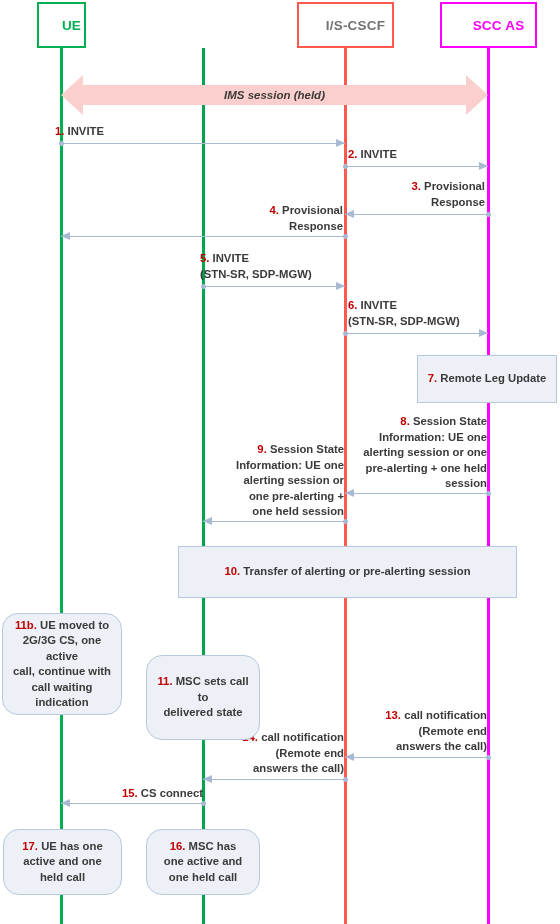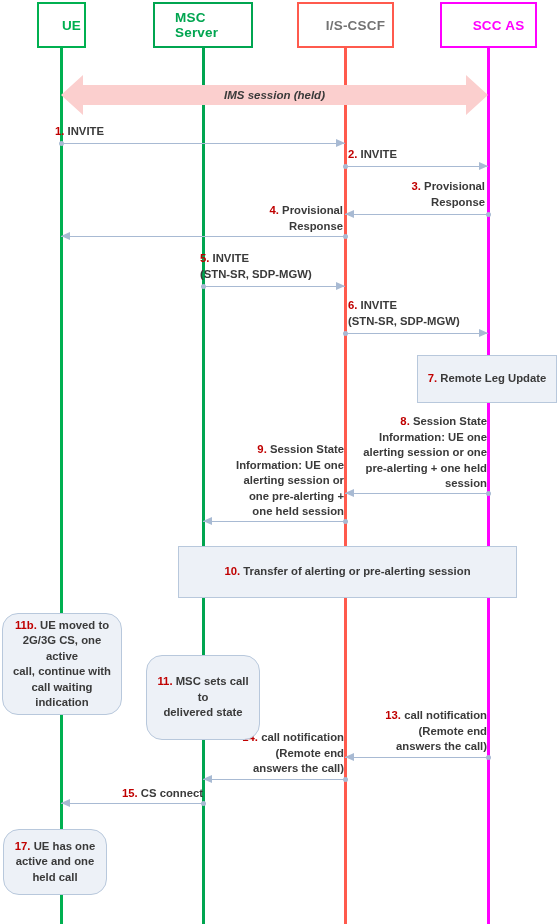--- a/index.html
+++ b/index.html
@@ -79,23 +79,20 @@
     <div class="lifeline" style="left: 487px; top: 48px; height: 876px; background: rgb(255, 0, 255);"></div>
     <div class="ims-band" style="left: 61px; top: 75px; width: 427px; height: 40px; font-style: italic;">
       <svg width="427" height="40" viewBox="0 0 427 40" style="display: block;">
         <path d="M 0 20 L 22 0 L 22 10 L 405 10 L 405 0 L 427 20 L 405 40 L 405 30 L 22 30 L 22 40 Z" fill="#FBCFCE"></path>
       </svg>
       <div class="ims-label">IMS session (held)</div>
     </div>
     <div class="actor-box" style="left: 37px; top: 2px; width: 49px; height: 46px; border-color: rgb(0, 176, 80); color: rgb(0, 176, 80);">
       <span>UE</span>
     </div>
-    <div class="actor-box" style="left: 153px; top: 2px; width: 100px; height: 46px; border-color: rgb(0, 165, 80); color: rgb(0, 165, 80);">
-      <span>MSC Server</span>
-    </div>
     <div class="actor-box" style="left: 297px; top: 2px; width: 97px; height: 46px; border-color: rgb(255, 90, 77); color: #737373;">
       <span>I/S-CSCF</span>
     </div>
     <div class="actor-box" style="left: 440px; top: 2px; width: 97px; height: 46px; border-color: rgb(255, 0, 255); color: rgb(255, 0, 255);">
       <span>SCC AS</span>
     </div>
     <div class="msg" style="left: 61px; top: 143px; width: 284px;"></div>
     <div class="msg-dot" style="left: 58.5px; top: 141px;"></div>
     <div class="msg-head right" style="top: 139px; left: 336px;"></div>
     <div class="msg-label left-align" style="left: 55px; top: 124px; width: 200px;"><span class="num">1.</span><span> INVITE</span></div>
@@ -165,18 +162,23 @@
       <div class="note-inner"><span class="num">11b.</span><span> UE moved to
 2G/3G CS, one active
 call, continue with
 call waiting
 indication</span></div>
     </div>
     <div class="note-box rounded" style="left: 146px; top: 635px; width: 114px; height: 85px; background: rgb(237, 241, 247); border-color: rgb(184, 200, 220); margin-top: 20px;">
       <div class="note-inner"><span class="num">11.</span><span> MSC sets call to
 delivered state</span></div>
     </div>
-    <div class="note-box rounded" style="left: 3px; top: 829px; width: 104px; height: 66px; background: rgb(237, 241, 247); border-color: rgb(184, 200, 220);">
+    <div class="note-box rounded" style="left: 3px; top: 829px; width: 119px; height: 66px; background: rgb(237, 241, 247); border-color: rgb(184, 200, 220);">
       <div class="note-inner"><span class="num">17.</span><span> UE has one
 active and one
 held call</span></div>
     </div>
+    <div class="note-box rounded" style="left: 146px; top: 829px; width: 114px; height: 66px; background: rgb(237, 241, 247); border-color: rgb(184, 200, 220);">
+      <div class="note-inner"><span class="num">16.</span><span> MSC has
+one active and
+one held call</span></div>
+    </div>
   </div>
 
 </body></html>

